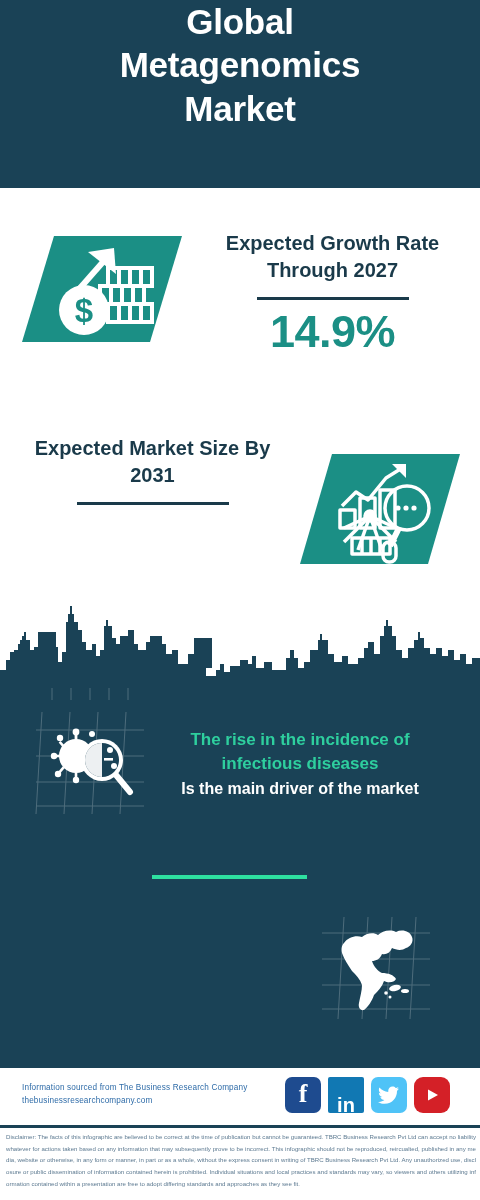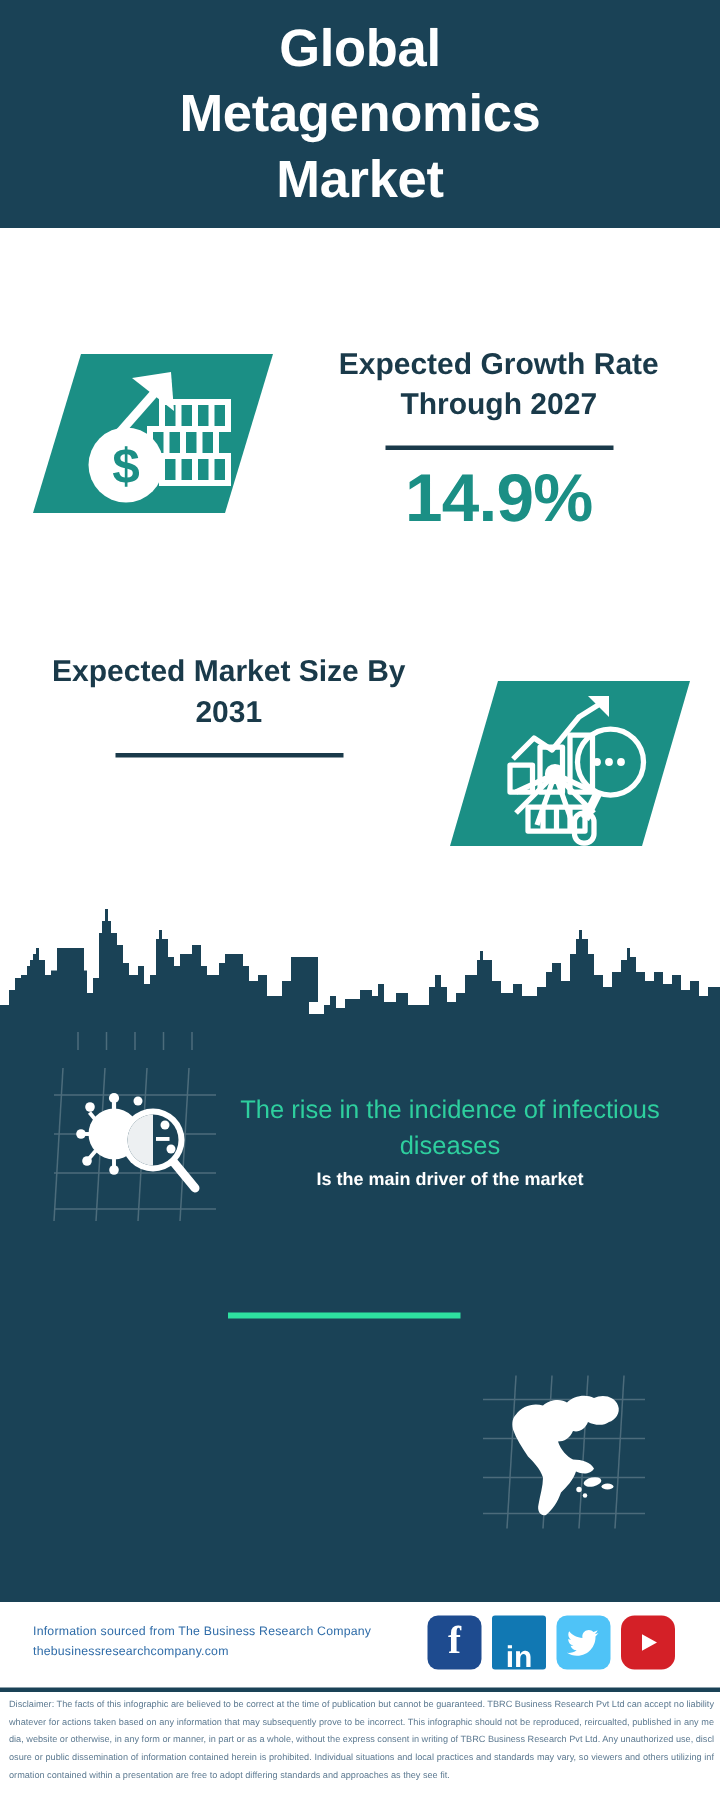--- a/index.html
+++ b/index.html
@@ -14,24 +14,23 @@
     position: relative;
     width: 480px;
     height: 1200px;
     background: #ffffff;
   }
 
   
   .header {
     position: absolute;
     left: 0; top: 0;
-    width: 480px; height: 152px;
+    width: 480px; height: 188px;
     background: #1a4256;
     display: flex;
-    align-items: center;
     justify-content: center;
   }
   .header-title {
     color: #ffffff;
     font-size: 35px;
     font-weight: bold;
     line-height: 1.24;
     text-align: center;
     letter-spacing: -0.2px;
     max-width: 330px;
@@ -118,26 +117,26 @@
   }
   .driver-text {
     position: absolute;
     left: 150px; top: 28px;
     width: 300px;
     text-align: center;
   }
   .driver-accent {
     color: #2ecf9e;
     font-size: 17px;
-    font-weight: normal;
+    font-weight: bold;
     line-height: 1.42;
   }
   .driver-main {
     color: #ffffff;
-    font-size: 12px;
+    font-size: 16px;
     font-weight: bold;
     line-height: 1.42;
     margin-top: 2px;
   }
   .rule-mint {
     position: absolute;
     left: 152px; top: 175px;
     width: 155px; height: 4px;
     background: #2ee0a0;
   }

